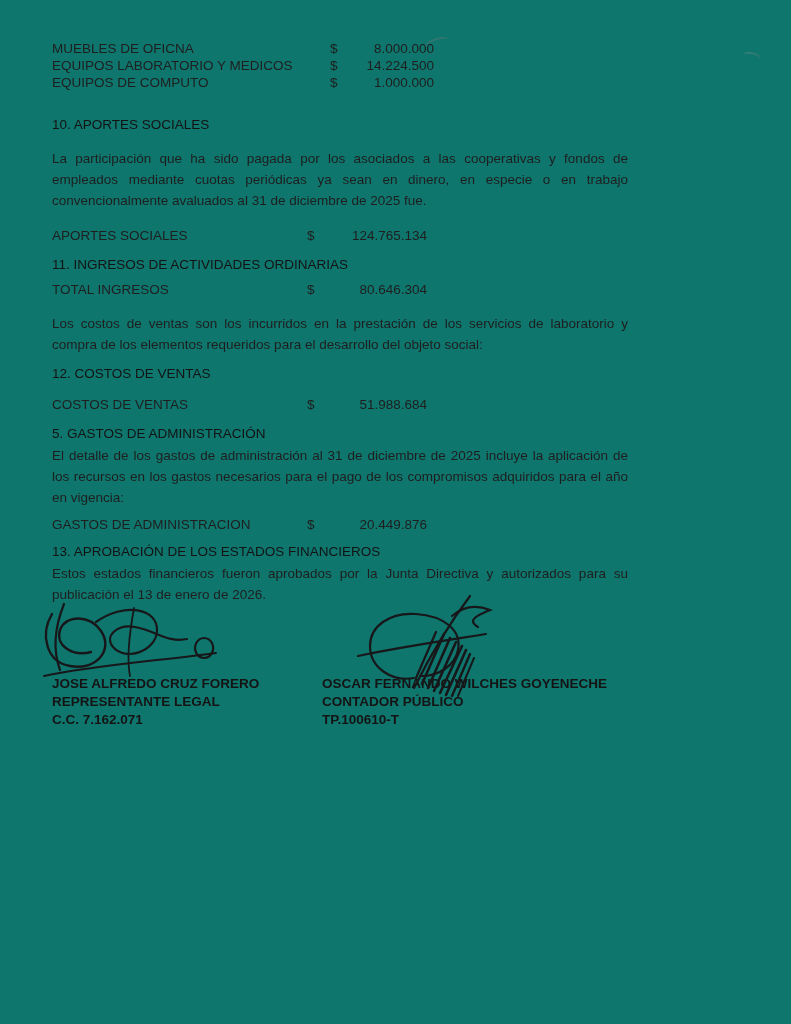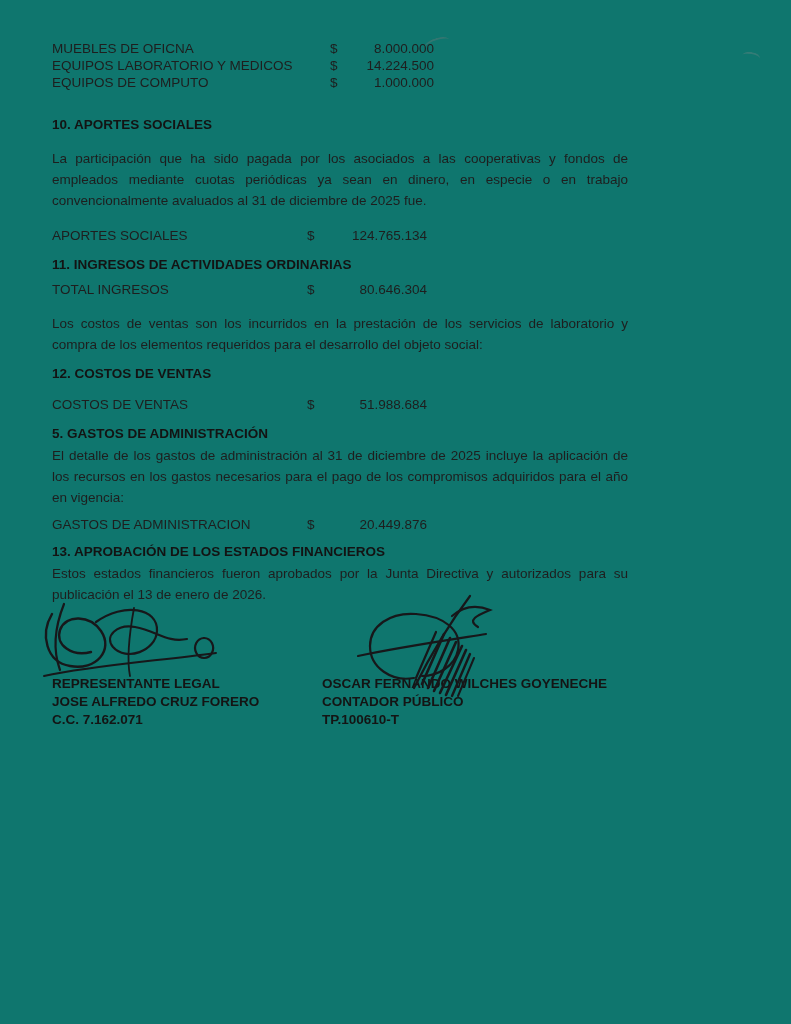--- a/index.html
+++ b/index.html
@@ -24,21 +24,21 @@
   .asset-row .amt { width: 88px; flex: none; text-align: right; }
 
   
   .money-row { display: flex; font-size: 13.5px; line-height: 17px; }
   .money-row .lbl { width: 255px; flex: none; }
   .money-row .cur { width: 20px; flex: none; }
   .money-row .amt { width: 100px; flex: none; text-align: right; }
 
   .heading {
     font-size: 13.5px;
-    font-weight: 700;
+    font-weight: 400;
     color: #131313;
     line-height: 17px;
   }
   .para {
     font-size: 13.5px;
     line-height: 21px;
     text-align: justify;
     margin: 0;
   }
 
@@ -137,22 +137,22 @@
       <span class="lbl">GASTOS DE ADMINISTRACION</span>
       <span class="cur">$</span>
       <span class="amt">20.449.876</span>
     </div>
 
     <div class="heading mt-10">13. APROBACIÓN DE LOS ESTADOS FINANCIEROS</div>
     <p class="para mt-3">Estos estados financieros fueron aprobados por la Junta Directiva y autorizados para su publicación el 13 de enero de 2026.</p>
 
     <div class="sign-block">
       <div class="sign-col left">
+        <div>JOSE ALFREDO CRUZ FORERO</div>
         <div>REPRESENTANTE LEGAL</div>
-        <div>JOSE ALFREDO CRUZ FORERO</div>
         <div>C.C. 7.162.071</div>
       </div>
       <div class="sign-col right">
         <div>OSCAR FERNANDO WILCHES GOYENECHE</div>
         <div>CONTADOR PÚBLICO</div>
         <div>TP.100610-T</div>
       </div>
     </div>
   </div>
 

